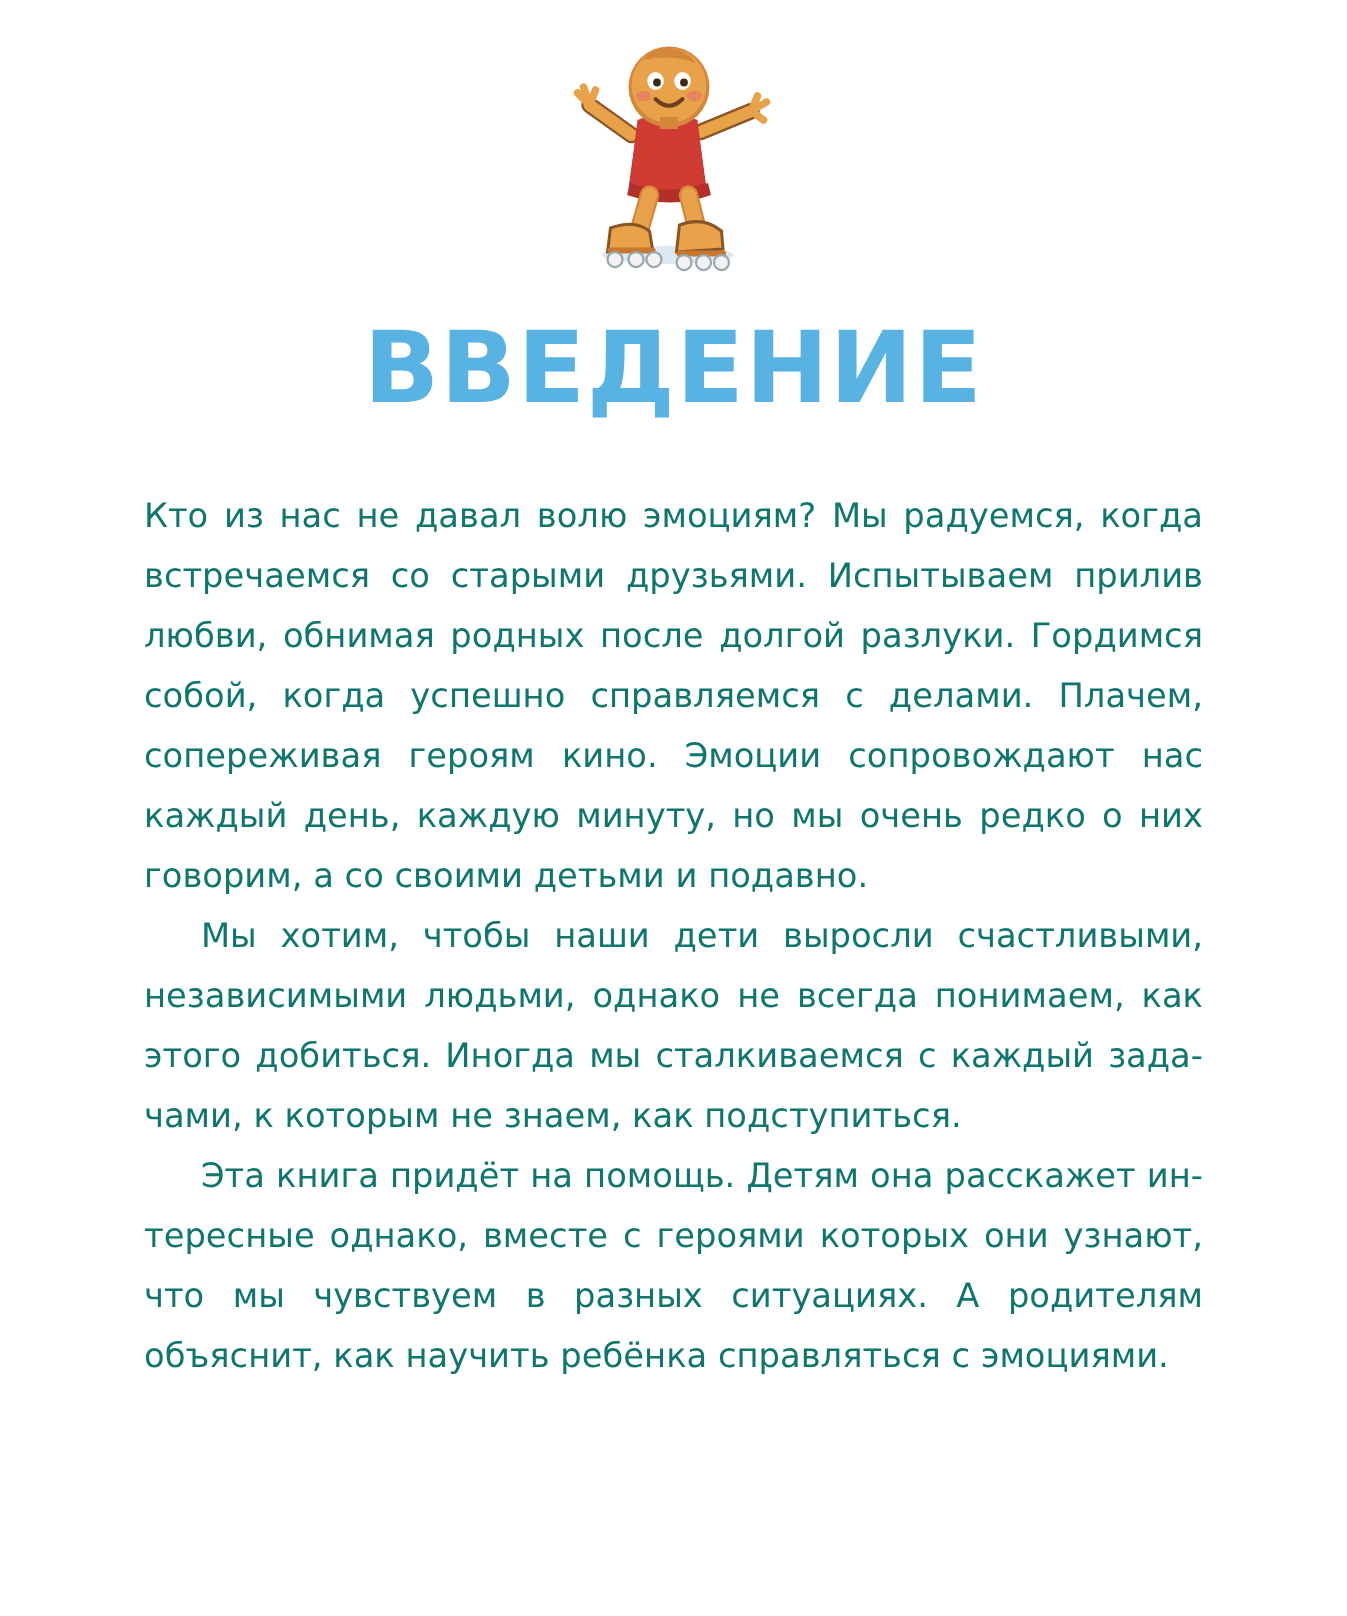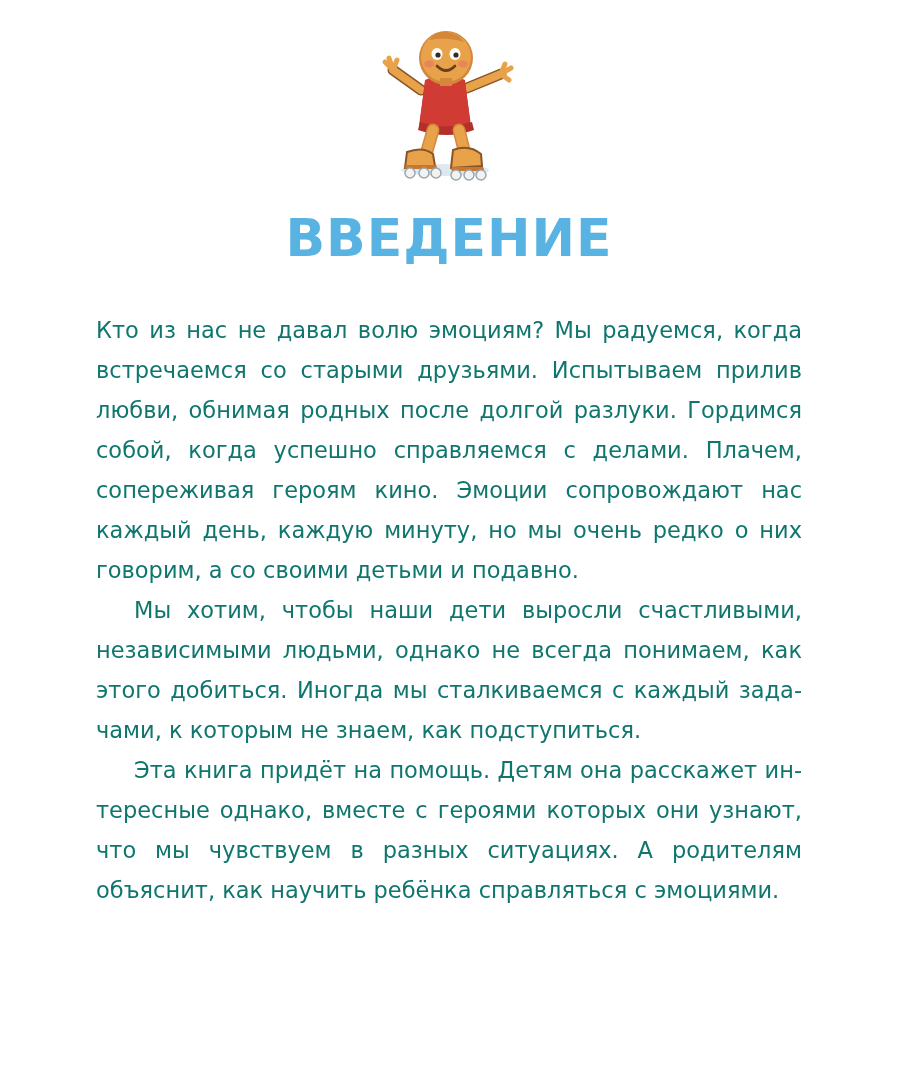--- a/index.html
+++ b/index.html
@@ -35,21 +35,21 @@
     height: 175px;
     display: block;
   }
 
   
   .page-title {
     margin: 18px 0 0 0;
     text-align: center;
     font-family: "DejaVu Sans", sans-serif;
     font-weight: 700;
-    font-size: 52px;
+    font-size: 66px;
     line-height: 1.05;
     letter-spacing: 1px;
     color: #58b3e2;
   }
 
   
   .body-copy {
     margin-top: 44px;
   }
   .body-copy p {

